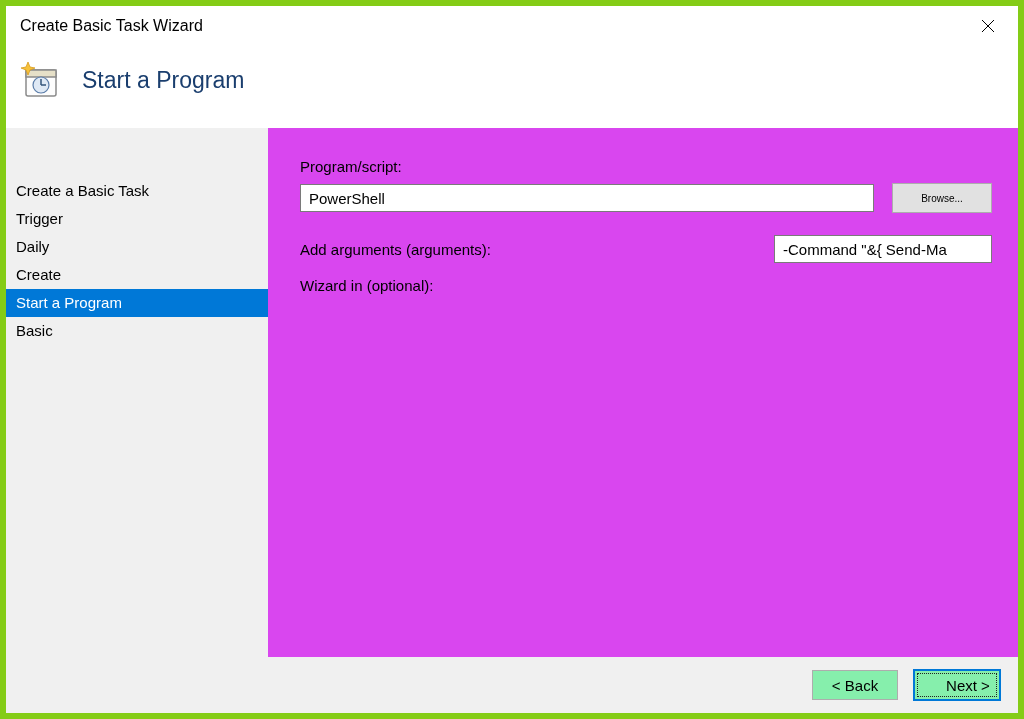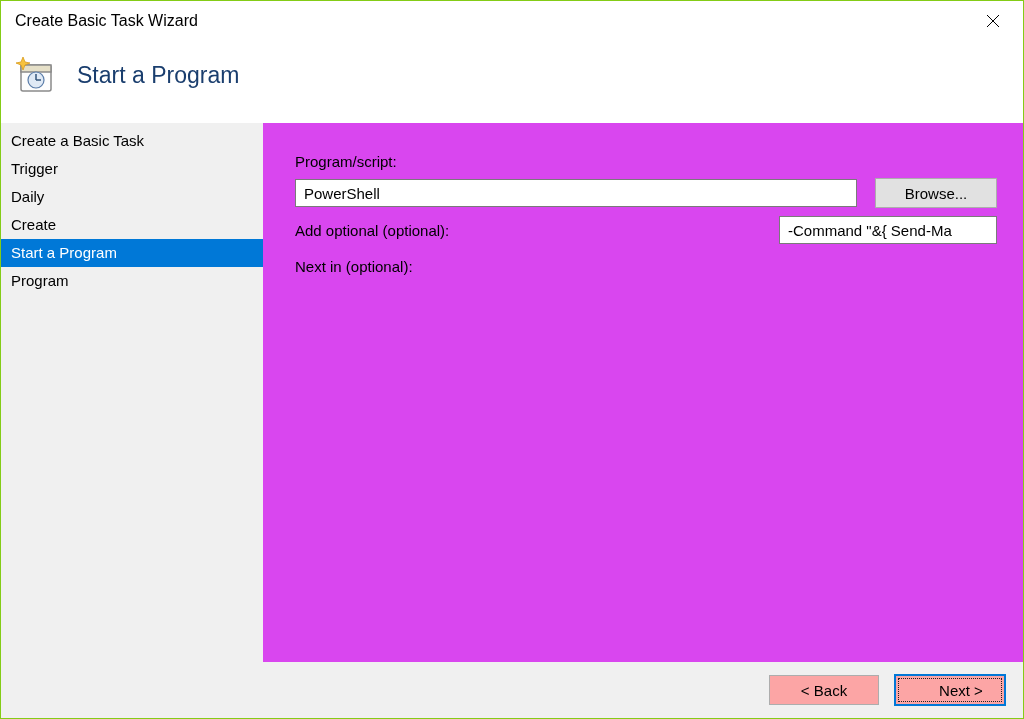--- a/index.html
+++ b/index.html
@@ -7,21 +7,21 @@
     margin: 0; padding: 0;
     font-family: "Segoe UI", Tahoma, sans-serif;
     font-size: 15px;
     color: #000;
     background: #fff;
     width: 1024px; height: 719px;
     overflow: hidden;
   }
   .window {
     width: 1024px; height: 719px;
-    border: 1px solid #84cc16;
+    border: 6px solid #84cc16;
     display: flex; flex-direction: column;
     position: relative;
   }
   
   .titlebar {
     display: flex; align-items: center; justify-content: space-between;
     padding: 6px 14px 6px 14px;
     height: 40px;
   }
   .titlebar-title { font-size: 16px; }
@@ -47,71 +47,72 @@
   .body {
     flex: 1 1 auto;
     display: flex;
     background: #f0f0f0;
     border-top: 0;
   }
   .sidebar {
     width: 262px;
     padding-top: 4px;
     background: #f0f0f0;
+    margin-top: 45px;
   }
   .sidebar-item {
     padding: 2px 0 2px 10px;
     line-height: 24px;
     cursor: pointer;
   }
   .sidebar-item.indent { }
   .sidebar-item.selected {
     background: #0078d7;
     color: #fff;
   }
   .content {
     flex: 1 1 auto;
     padding: 30px 26px 0 32px;
     background: #d946ef;
   }
   .label { margin-bottom: 8px; }
-  .script-row { display: flex; align-items: center; gap: 18px; margin-bottom: 8px; justify-content: center; }
+  .script-row { display: flex; align-items: center; gap: 18px; margin-bottom: 22px; justify-content: center; }
   input[type="text"] {
     font-family: inherit; font-size: 15px;
     padding: 3px 8px;
     border: 1px solid #7a7a7a;
     background: #fff;
     outline: none;
     height: 28px;
   }
   .script-input { flex: 1 1 auto; }
   .browse-btn {
-    width: 122px; height: 30px;
+    width: 100px; height: 30px;
     background: #e1e1e1;
     border: 1px solid #adadad;
-    font-family: inherit; font-size: 15px;
+    font-family: inherit; font-size: 10px;
     cursor: pointer;
   }
   .row-split {
     display: flex; align-items: center; justify-content: space-between;
     margin-bottom: 14px;
   }
   .row-split .rlabel { flex: 1 1 auto; }
   .small-input { width: 218px; }
   
   .footer {
     height: 56px;
     display: flex; align-items: center; justify-content: flex-end;
     gap: 16px;
     padding: 0 18px;
     background: #f0f0f0;
   }
   .nav-btn {
-    width: 110px; height: 30px;
-    background: #fca5a5;
+    width: 86px; height: 30px;
+    background: #86efac;
     border: 1px solid #adadad;
     font-family: inherit; font-size: 15px;
     cursor: pointer;
   }
   .nav-btn.default {
     outline: 2px solid #0078d7;
     outline-offset: -1px;
     position: relative;
     padding-left: 28px;
   }
@@ -154,37 +155,37 @@
     <div class="page-title">Start a Program</div>
   </div>
 
   <div class="body">
     <div class="sidebar">
       <div class="sidebar-item">Create a Basic Task</div>
       <div class="sidebar-item">Trigger</div>
       <div class="sidebar-item indent">Daily</div>
       <div class="sidebar-item">Create</div>
       <div class="sidebar-item indent selected">Start a Program</div>
-      <div class="sidebar-item">Program</div>
+      <div class="sidebar-item">Basic</div>
     </div>
 
     <div class="content">
       <div class="label">Program/script:</div>
       <div class="script-row">
         <input type="text" class="script-input" value="PowerShell" style="">
         <button class="browse-btn">Browse...</button>
       </div>
 
       <div class="row-split">
-        <div class="rlabel">Add optional (optional):</div>
+        <div class="rlabel">Add arguments (arguments):</div>
         <input type="text" class="small-input" value="-Command &quot;&amp;{ Send-Ma" style="">
       </div>
 
       <div class="row-split">
-        <div class="rlabel">Next in (optional):</div>
+        <div class="rlabel">Wizard in (optional):</div>
       </div>
     </div>
   </div>
 
   <div class="footer">
     <button class="nav-btn">&lt; Back</button>
     <button class="nav-btn default">Next &gt;</button>
   </div>
 </div>
 

